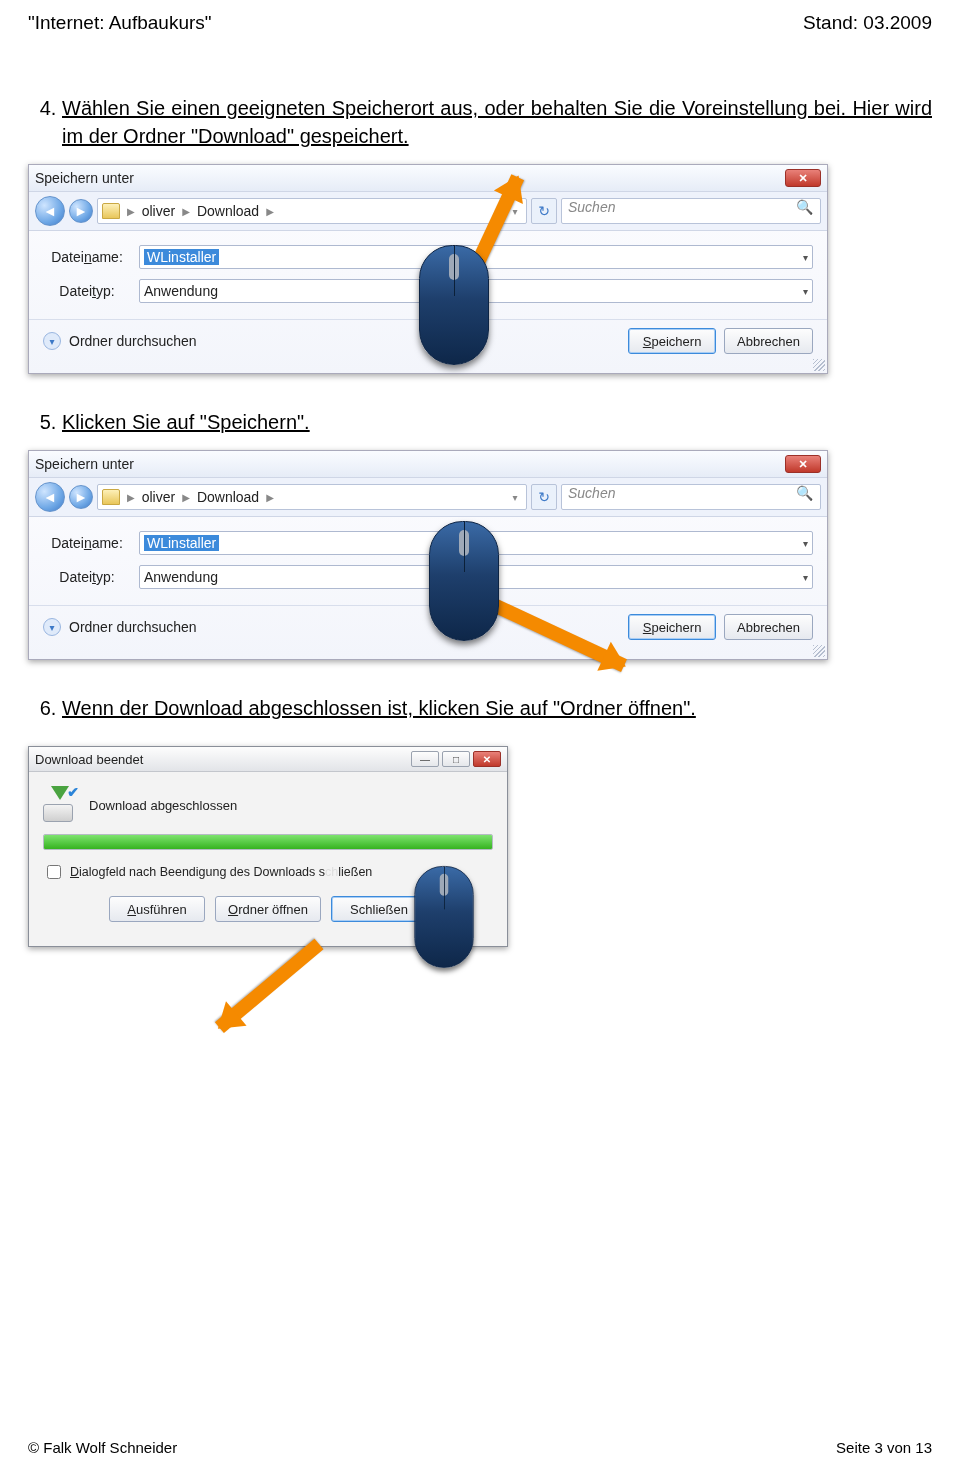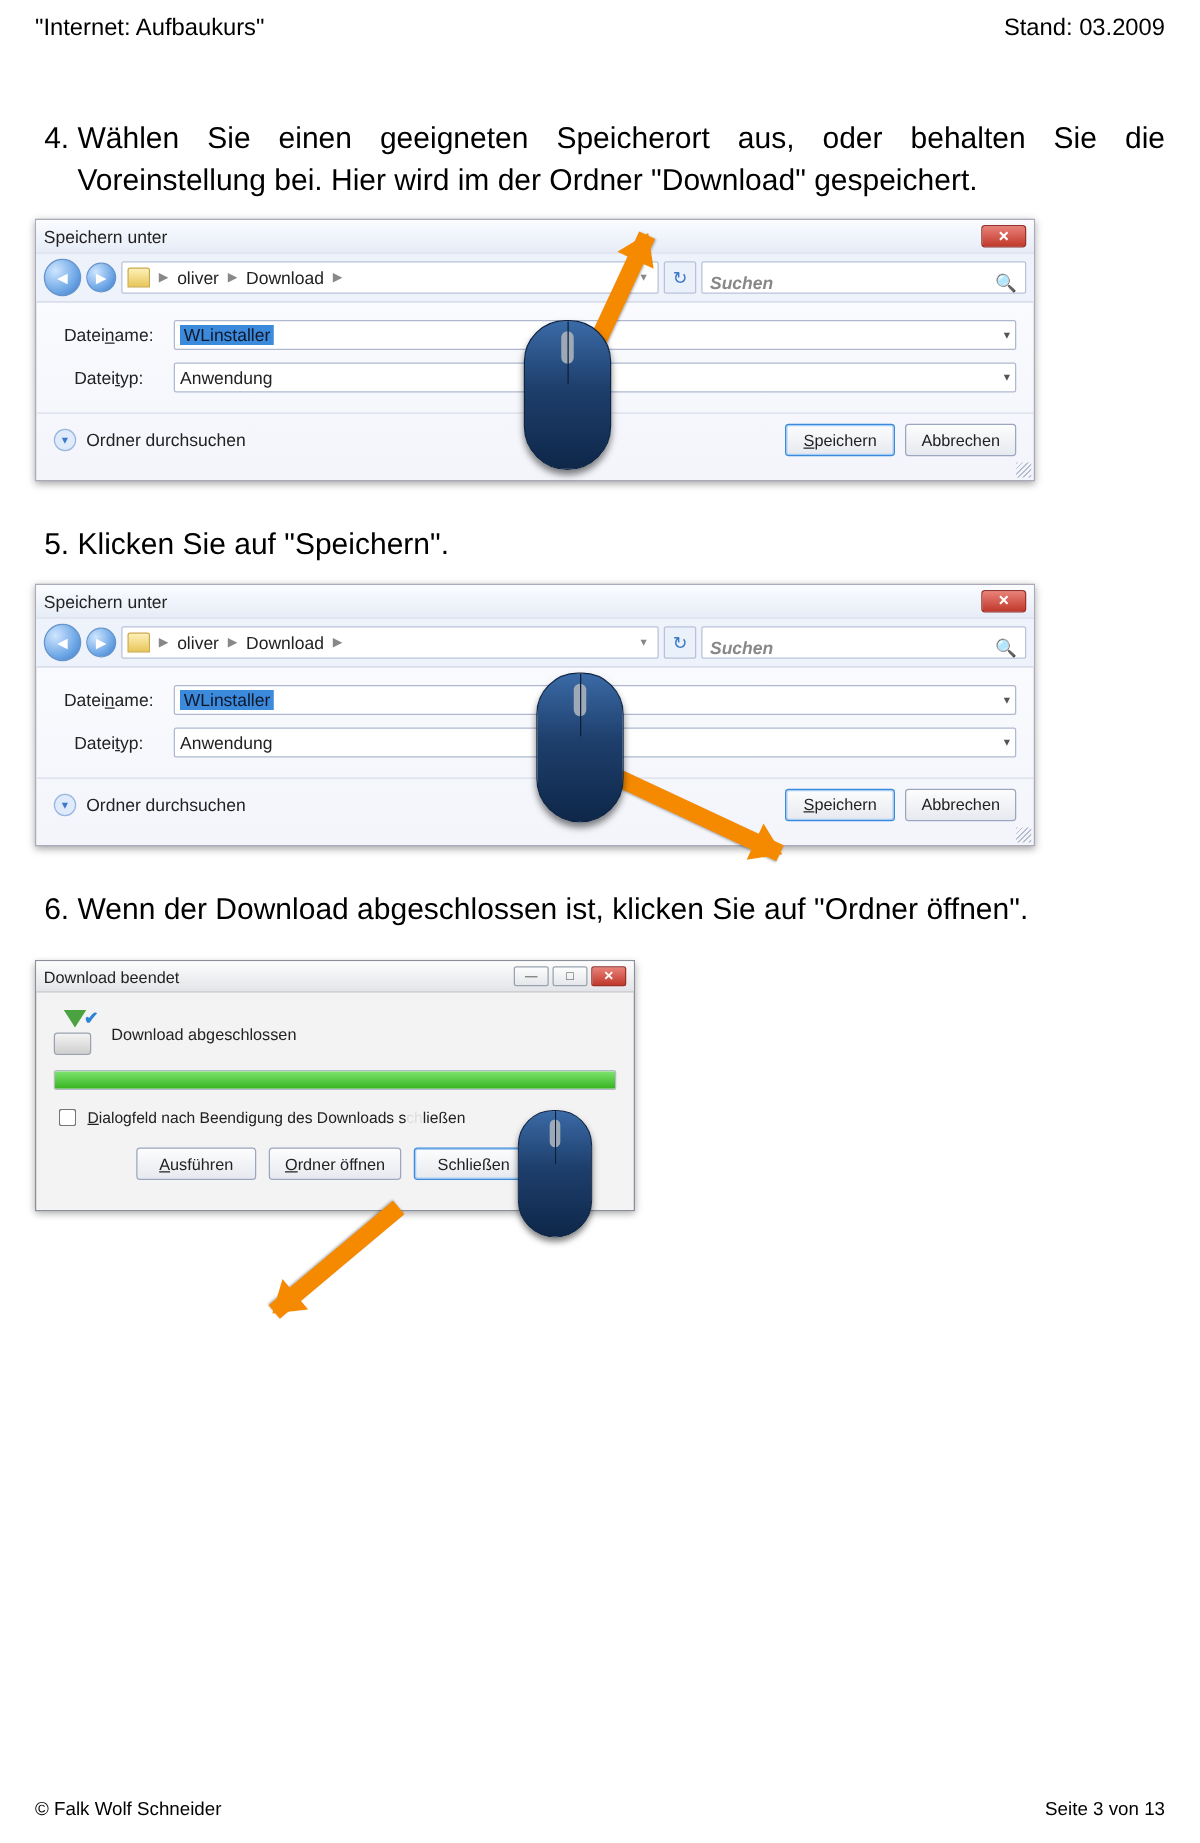--- a/index.html
+++ b/index.html
@@ -10,21 +10,21 @@
     background: #fff;
     font-family: Arial, Helvetica, sans-serif;
     font-size: 20px;
     color: #000;
     position: relative;
     padding: 12px 28px 0 28px;
   }
   .header-row { display:flex; justify-content:space-between; font-size:19px; margin-bottom:60px;}
   .footer-row { position:absolute; bottom:18px; left:28px; right:28px; display:flex; justify-content:space-between; font-size:15px;}
   ol.steps { padding-left: 34px; margin:0; }
-  ol.steps li { text-align: justify; margin-bottom: 14px; font-size:24px; line-height:1.4;}
+  ol.steps li { text-align: justify; margin-bottom: 14px; font-size:20px; line-height:1.4;text-decoration:underline;}
 
   
   .win-dialog {
     width: 800px;
     border:1px solid #aab;
     background:linear-gradient(#fdfdff,#f3f5fb);
     box-shadow: 0 2px 6px rgba(0,0,0,.35);
     font-family: "Segoe UI", Tahoma, sans-serif;
     font-size:14px;
     color:#222;
@@ -60,32 +60,32 @@
     flex:1;display:flex;align-items:center;
     background:#fff;border:1px solid #b8c3d9;border-radius:2px;
     height:26px;padding:0 4px;gap:4px;
   }
   .folder-ico{width:18px;height:16px;background:linear-gradient(#fdf0b8,#e8c65a);border:1px solid #caa843;border-radius:2px 2px 0 0;}
   .bc-sep{color:#888;font-size:10px;padding:0 3px;}
   .bc-dd{width:14px;color:#888;font-size:10px;text-align:center;}
   .refresh-btn{width:26px;height:26px;background:#eaf1fb;border:1px solid #b8c3d9;border-radius:2px;display:flex;align-items:center;justify-content:center;color:#3d79c7;}
   .searchbox{
     width:260px;height:26px;background:#fff;border:1px solid #b8c3d9;border-radius:2px;
-    display:flex;align-items:flex-end;padding:0 6px;color:#888;font-style:italic;font-weight:bold;
+    display:flex;align-items:flex-start;padding:0 6px;color:#888;font-style:italic;
   }
   .searchbox .sglass{margin-left:auto;color:#5a8ecf;font-style:normal;}
   .form-area{padding:14px 14px 6px 14px;}
   .form-row{display:flex;align-items:center;margin-bottom:10px;}
   .form-row label{width:96px;text-align:center;padding-right:8px;}
   .form-row .combo{
     flex:1;height:24px;background:#fff;border:1px solid #aeb9d0;border-radius:2px;
     display:flex;align-items:center;padding:0 4px;position:relative;
   }
   .combo .dd-ic{position:absolute;right:4px;color:#555;font-size:10px;}
-  .sel-highlight{background:#3c8adb;color:#0f172a;padding:0 3px;}
+  .sel-highlight{background:#3c8adb;color:#ffffff;padding:0 3px;}
   .bottom-bar{
     display:flex;align-items:center;padding:8px 14px 10px 14px;gap:8px;
     border-top:1px solid #d8deec;
   }
   .expand-ico{width:18px;height:18px;border:1px solid #9ab6e0;border-radius:50%;background:#dfeafa;display:flex;align-items:center;justify-content:center;color:#3d79c7;font-size:10px;}
   .bottom-bar .spacer{flex:1;}
   .win-btn{
     min-width:88px;height:26px;padding:0 12px;
     background:linear-gradient(#fdfdfd,#e6e9ef);
     border:1px solid #9aa7bf;border-radius:3px;font-size:13px;

